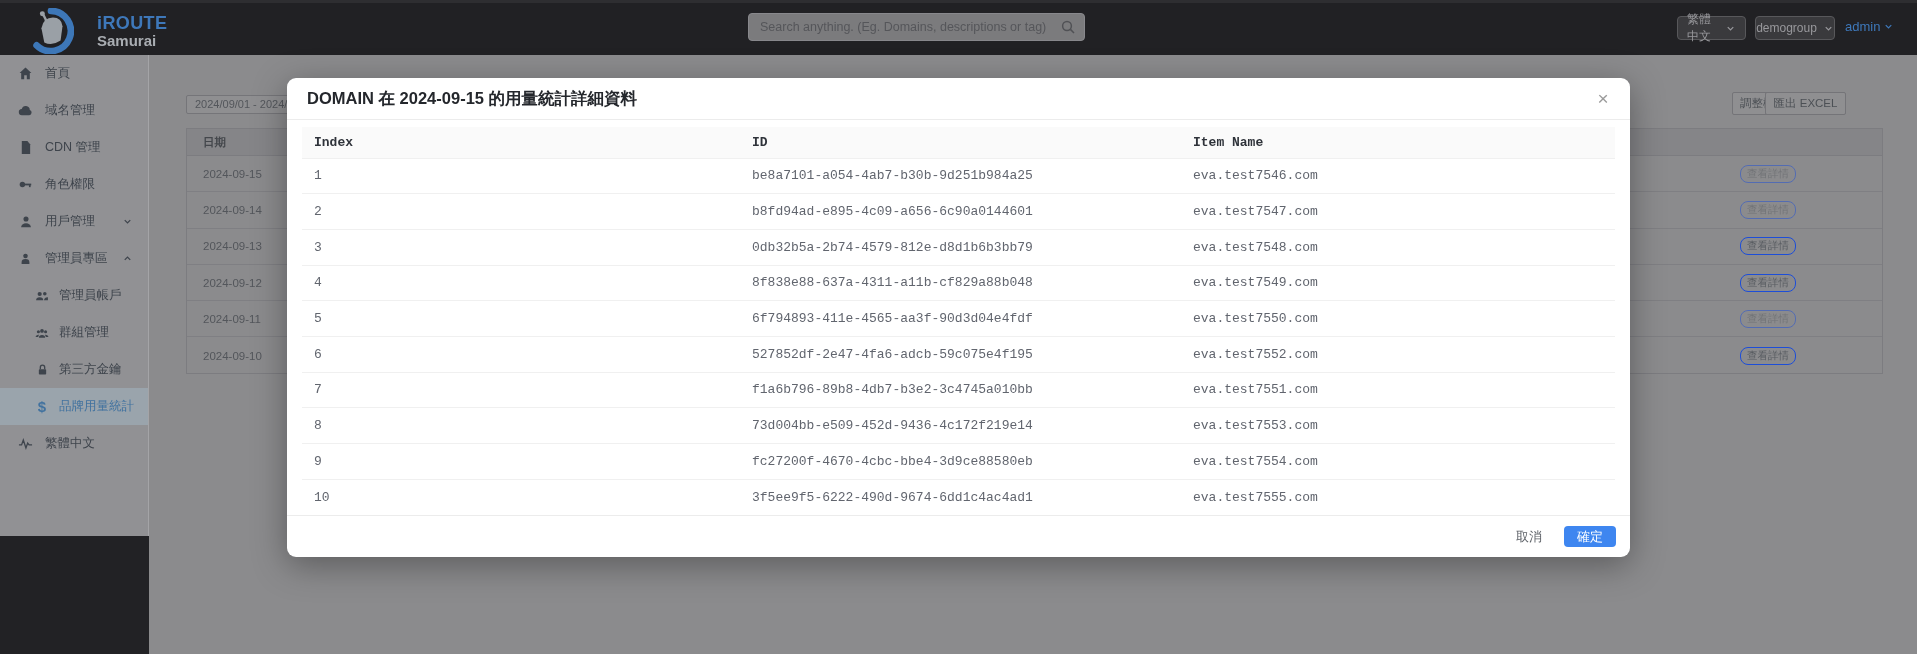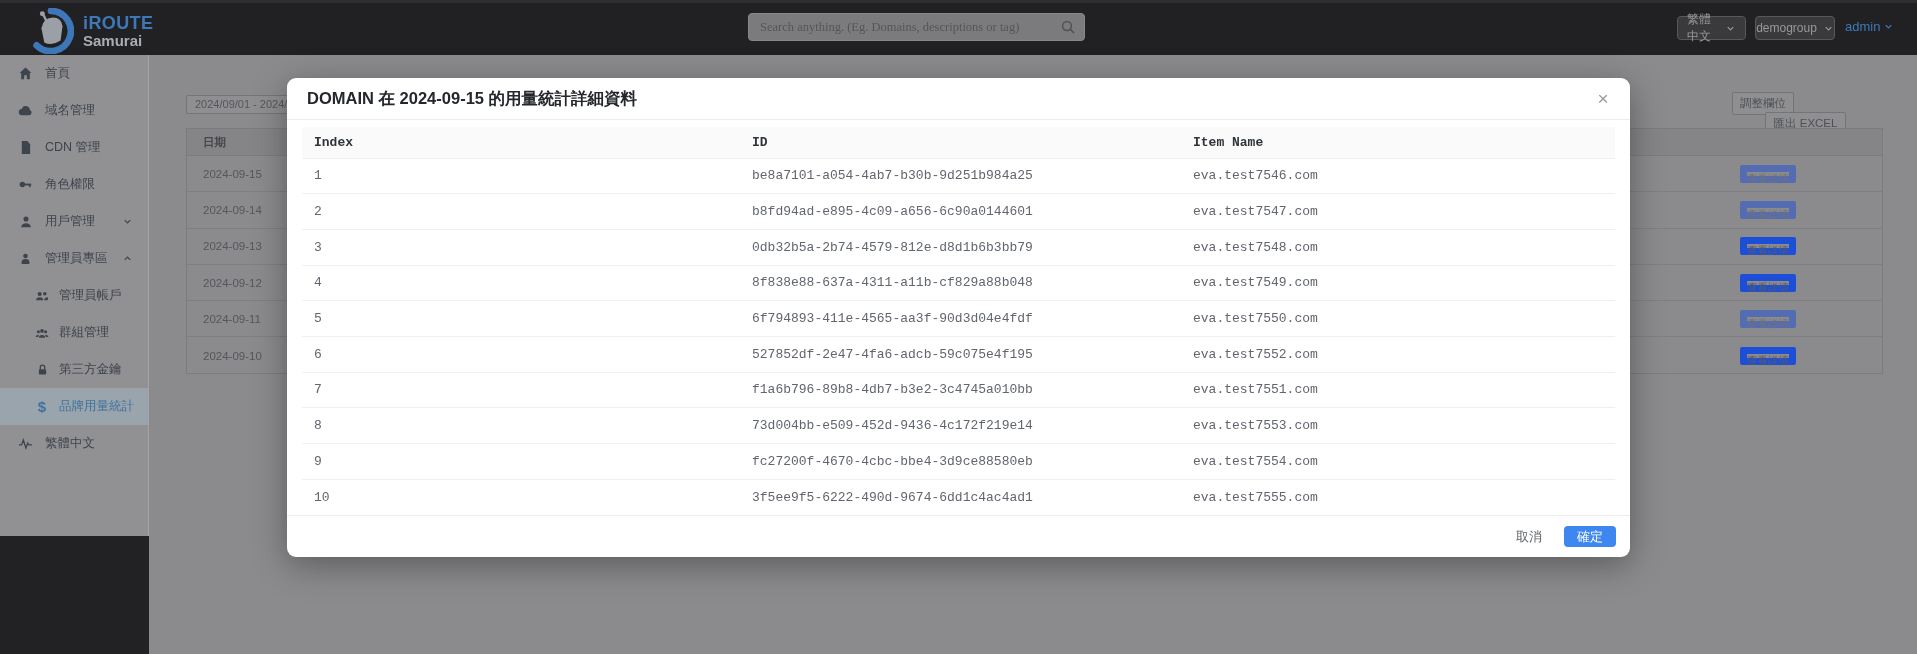--- a/index.html
+++ b/index.html
@@ -2,29 +2,29 @@
 <html><head>
 <meta charset="utf-8">
 <style>
   * { margin:0; padding:0; box-sizing:border-box; }
   html,body { width:1917px; height:654px; overflow:hidden; }
   body { font-family:"Liberation Sans","DejaVu Sans",sans-serif; background:#8b8b8d; position:relative; }
 
   
   .navbar { position:absolute; left:0; top:0; width:1917px; height:55px;
             background:#212124; border-top:3px solid #2e2e31; z-index:3; }
-  .logo-wrap { position:absolute; left:28px; top:4px; height:48px; display:flex; align-items:center; gap:9px; }
+  .logo-wrap { position:absolute; left:28px; top:4px; height:48px; display:flex; align-items:center; gap:23px; }
   .logo-text { display:flex; flex-direction:column; justify-content:center; }
   .logo-title { color:#3e78ba; font-weight:bold; font-size:18px; line-height:19px; letter-spacing:.4px; }
   .logo-sub   { color:#a9adb2; font-weight:bold; font-size:15px; line-height:16px; }
 
   .nav-search-wrap { position:absolute; left:748px; top:10px; width:337px; height:28px; }
   .nav-search { width:100%; height:100%; background:#7b7b7d; border:1px solid #88888c; border-radius:4px;
                 color:#46474b; font-size:12.5px; padding:0 34px 0 11px; outline:none;
-                font-family:Liberation Serif, serif; }
+                font-family:Liberation Sans, sans-serif; }
   .nav-search::placeholder { color:#55565a; opacity:1; }
   .search-ico { position:absolute; right:9px; top:6px; width:16px; height:16px; color:#505155; }
 
   .nav-btn { position:absolute; top:13px; height:24px; background:#3a3a3d; border:1px solid #58585b;
              border-radius:4px; color:#98989c; font-size:12px; display:flex; align-items:center;
              justify-content:center; gap:6px; padding:0 9px; cursor:pointer; }
   .nav-btn .chev, .admin-link .chev { width:11px; height:11px; display:flex; }
   #lang-btn  { left:1677px; width:69px; }
   #group-btn { left:1755px; width:80px; }
   .admin-link { position:absolute; left:1845px; top:16px; color:#3e78ba; font-size:13px;
@@ -42,30 +42,30 @@
   .side-item.active { background:#9aa4ac; color:#41729f; }
 
   
   .main { position:absolute; left:149px; top:55px; width:1768px; height:599px; background:#8b8b8d; }
   .date-input { position:absolute; left:37px; top:40px; width:300px; height:19px; background:#8f8f91;
                 border:1px solid #757579; border-radius:2px; font-size:11px; color:#53565b;
                 line-height:17px; padding:0 8px; white-space:nowrap; overflow:hidden; }
   .top-btn { position:absolute; top:37px; height:23px; background:#8f8f91; border:1px solid #747478;
              border-radius:2px; color:#4c5055; font-size:11.5px; line-height:21px; text-align:center; cursor:pointer; }
   #adjust-btn { left:1583px; width:62px; }
-  #export-btn { left:1616px; width:81px;margin-top:20px; }
+  #export-btn { left:1616px; width:81px; }
 
   .bg-table { position:absolute; left:37px; top:73px; width:1697px; height:246px; border:1px solid #7c7c80; }
   .bg-thead { height:27px; background:#858588; border-bottom:1px solid #7c7c80; display:flex;
               align-items:center; color:#44474c; font-weight:bold; font-size:11.5px; padding-left:16px; }
   .bg-row { height:36.3px; border-bottom:1px solid #7f7f83; position:relative; display:flex;
             align-items:center; padding-left:16px; color:#53565b; font-size:11.5px; }
   .bg-row:last-child { border-bottom:none; }
   .detail-btn { position:absolute; right:86px; top:50%; transform:translateY(-50%); width:56px; height:18px;
-                border:7px solid #1d4ed8; border-radius:2px; color:#585c61; font-size:10.5px;
+                border:1px solid #1d4ed8; border-radius:8px; color:#585c61; font-size:10.5px;
                 background:transparent; cursor:pointer; font-family:Liberation Sans, sans-serif; }
   .detail-btn.dimmed { opacity:.5; }
 
   
   .modal { position:absolute; left:287px; top:78px; width:1343px; height:479px; background:#ffffff;
            border-radius:9px; box-shadow:0 8px 34px rgba(0,0,0,.35); z-index:10; }
   .modal-header { height:42px; border-bottom:1px solid #ececec; display:flex; align-items:center; padding:0 20px; }
   .modal-title { font-size:16.5px; font-weight:bold; color:#24272c; }
   .modal-close { position:absolute; right:14px; top:8px; width:26px; height:26px; text-align:center;
                  line-height:26px; font-size:19px; color:#9b9b9b; cursor:pointer; }

